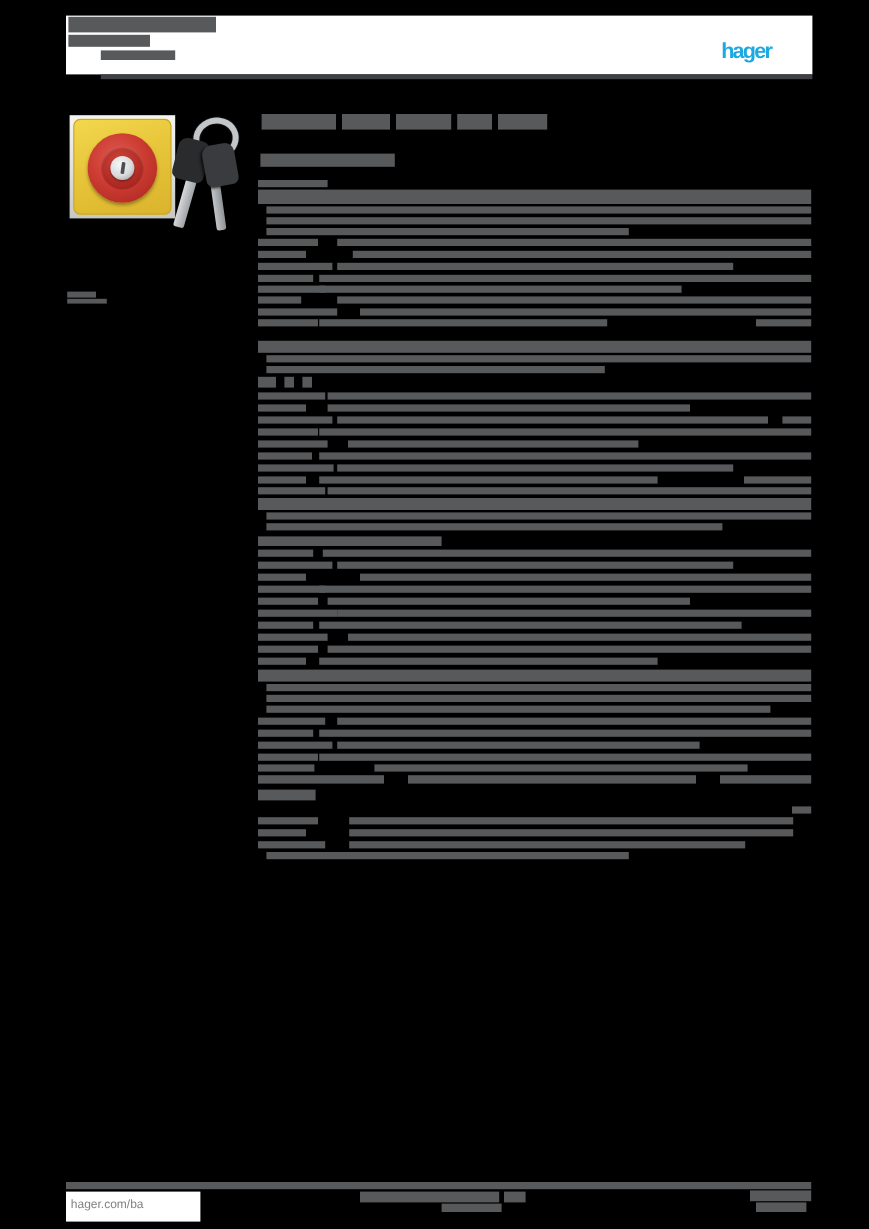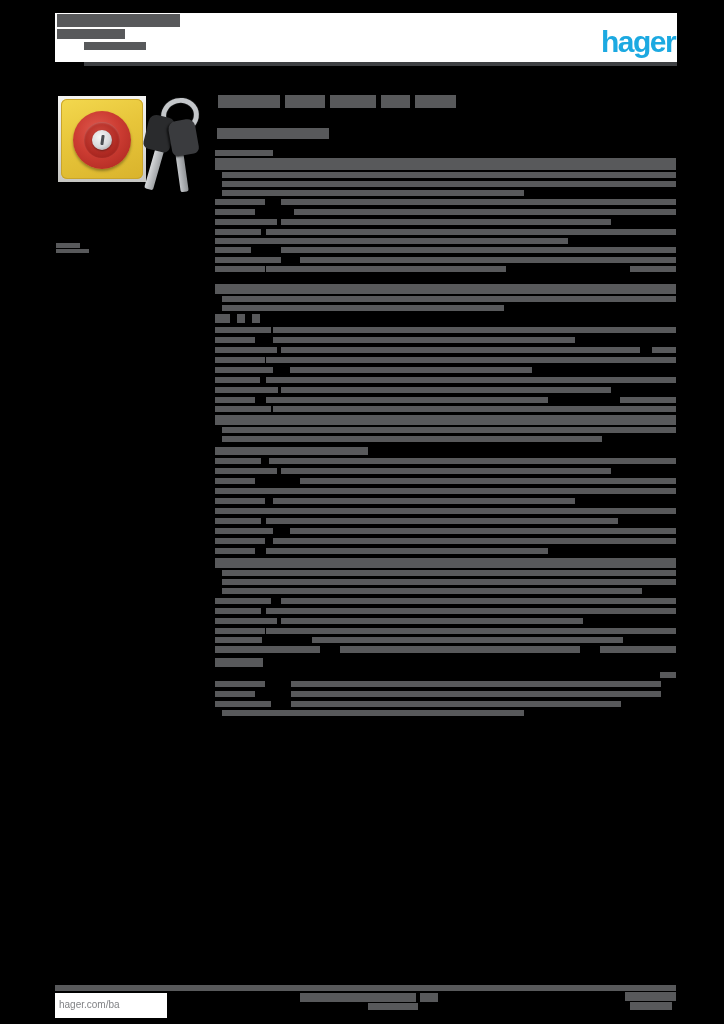--- a/index.html
+++ b/index.html
@@ -2,21 +2,21 @@
 <html><head>
 <meta charset="utf-8">
 <style>
   html,body{margin:0;padding:0;background:#000;}
   #canvas{position:relative;width:724px;height:1024px;background:#000;overflow:hidden;
           font-family:"Liberation Sans", sans-serif;}
   
   .header-band{position:absolute;left:55px;top:13px;width:622px;height:49px;background:#ffffff;}
   .header-rule{position:absolute;left:84px;top:62px;width:593px;height:4px;background:#3E4043;}
   .hager-logo{position:absolute;left:601px;top:27px;width:76px;height:30px;
-              font-weight:700;font-size:30px;letter-spacing:-1.5px;line-height:30px;
+              font-weight:700;font-size:18px;letter-spacing:-1.5px;line-height:30px;
               text-align:left;}
   
   .photo{position:absolute;left:58px;top:96px;width:88px;height:86px;
          background:linear-gradient(180deg,#f4f4f2 0%,#dededb 55%,#c6c6c3 100%);}
   .plate{position:absolute;left:3px;top:3px;right:3px;bottom:3px;border-radius:6px;
          background:linear-gradient(160deg,#f3d84e 0%,#e7c53a 45%,#d9b32c 100%);
          box-shadow:inset 0 0 0 1px #caa52a;}
   .btn-outer{position:absolute;left:12px;top:12px;width:58px;height:58px;border-radius:50%;
          background:radial-gradient(circle at 42% 36%,#e05a4f 0%,#cc3c32 45%,#a8241e 100%);
          box-shadow:0 2px 3px rgba(0,0,0,.35);}

